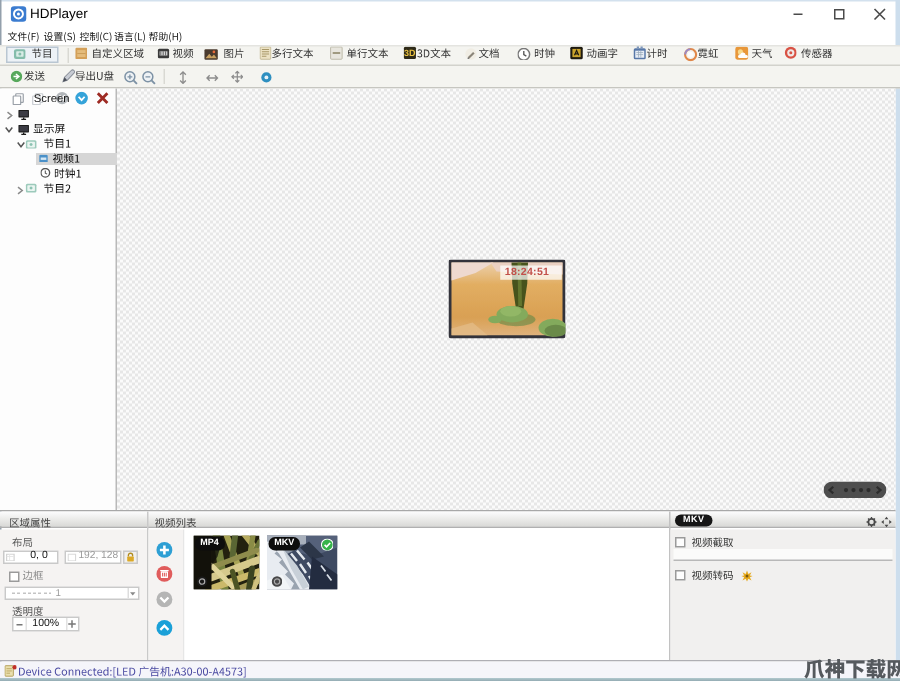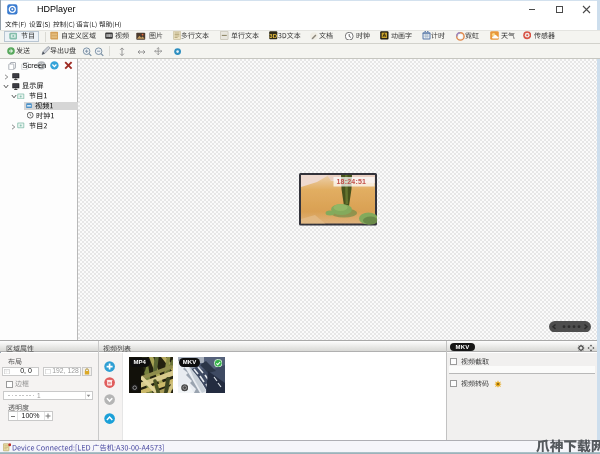--- a/index.html
+++ b/index.html
@@ -9,21 +9,21 @@
 
 <div class="a" style="left:0px;top:0px;width:600px;height:1px;background:#d3e1ee"></div>
 <div class="a" style="left:0px;top:0px;width:1px;height:454px;background:#93a0ac"></div>
 <div class="a" style="left:597px;top:0px;width:3px;height:454px;background:#cddeed"></div>
 <div class="a" style="left:0px;top:452px;width:600px;height:2px;background:linear-gradient(#b2c9cf,#93abb3)"></div>
 <svg class="a" style="left:7px;top:4px;" width="11" height="11" viewBox="0 0 11 11">
     <rect x="0.2" y="0.2" width="10.3" height="10.3" rx="2.2" fill="#3b7cd0"></rect>
     <circle cx="5.3" cy="5.3" r="3" fill="none" stroke="#fff" stroke-width="1.3"></circle>
     <circle cx="5.3" cy="5.3" r="1" fill="#fff"></circle>
   </svg>
-<div class="a" style="left:37px;top:4px;width:70px;height:11px;font-size:9px;color:#000;line-height:11px">HDPlayer</div>
+<div class="a" style="left:20px;top:4px;width:70px;height:11px;font-size:9px;color:#000;line-height:11px">HDPlayer</div>
 <div class="a" style="left:528.5px;top:9px;width:6.5px;height:1.3px;background:#4a4a4a"></div>
 <div class="a" style="left:555.5px;top:5.5px;width:7px;height:7px;border:1.1px solid #4a4a4a"></div>
 <svg class="a" style="left:582px;top:5px;" width="9" height="9" viewBox="0 0 9 9">
     <path d="M1 1 L8 8 M8 1 L1 8" stroke="#4a4a4a" stroke-width="1.1"></path>
   </svg>
 <svg style="position:absolute;left:5px;top:20.6px;overflow:visible" width="22" height="8" viewBox="0 0 22 8">
     <path fill="#1a1a1a" d="M2.8 0.4C3 0.7 3.2 1.1 3.3 1.4L3.8 1.2C3.7 1 3.5 0.5 3.3 0.2ZM0.3 1.4V1.9H1.4C1.7 2.9 2.3 3.8 3 4.5C2.2 5.1 1.3 5.5 0.2 5.9C0.3 6 0.5 6.2 0.5 6.3C1.6 6 2.6 5.5 3.3 4.8C4.1 5.5 5 6 6 6.3C6.1 6.2 6.3 5.9 6.4 5.8C5.3 5.6 4.4 5.1 3.7 4.5C4.4 3.8 4.9 3 5.3 1.9H6.3V1.4ZM3.3 4.1C2.7 3.5 2.2 2.8 1.9 1.9H4.7C4.4 2.8 3.9 3.5 3.3 4.1Z M8.7 3.6V4H10.6V6.3H11.1V4H12.9V3.6H11.1V2.1H12.6V1.6H11.1V0.3H10.6V1.6H9.7C9.8 1.3 9.9 1 9.9 0.7L9.5 0.6C9.3 1.5 9 2.3 8.6 2.9C8.8 2.9 9 3 9.1 3.1C9.2 2.8 9.4 2.5 9.5 2.1H10.6V3.6ZM8.4 0.3C8 1.3 7.4 2.3 6.8 2.9C6.9 3 7 3.3 7.1 3.4C7.3 3.2 7.5 2.9 7.7 2.6V6.3H8.2V1.9C8.4 1.4 8.7 0.9 8.8 0.4Z M14.8 7.1 15.1 6.9C14.6 6 14.3 4.9 14.3 3.8C14.3 2.6 14.6 1.5 15.1 0.6L14.8 0.4C14.2 1.4 13.8 2.5 13.8 3.8C13.8 5.1 14.2 6.1 14.8 7.1Z M16.1 5.8H16.7V3.6H18.6V3.1H16.7V1.5H18.9V1H16.1Z M19.7 7.1C20.3 6.1 20.7 5.1 20.7 3.8C20.7 2.5 20.3 1.4 19.7 0.4L19.4 0.6C19.9 1.5 20.2 2.6 20.2 3.8C20.2 4.9 19.9 6 19.4 6.9Z"></path>
   </svg>
 <svg style="position:absolute;left:28.7px;top:20.6px;overflow:visible" width="22" height="8" viewBox="0 0 22 8">
     <path fill="#1a1a1a" d="M0.8 0.7C1.2 1 1.6 1.4 1.8 1.7L2.1 1.4C1.9 1.1 1.5 0.7 1.1 0.4ZM0.3 2.3V2.8H1.2V5.2C1.2 5.5 1 5.7 0.9 5.8C1 5.9 1.1 6.1 1.2 6.2C1.3 6.1 1.4 5.9 2.6 5.1C2.5 5 2.5 4.8 2.4 4.7L1.7 5.2V2.3ZM3.2 0.5V1.2C3.2 1.7 3.1 2.3 2.2 2.7C2.3 2.7 2.5 2.9 2.5 3C3.5 2.6 3.7 1.9 3.7 1.2V1H4.9V2C4.9 2.5 5 2.7 5.4 2.7C5.5 2.7 5.8 2.7 5.9 2.7C6.1 2.7 6.2 2.7 6.3 2.7C6.3 2.6 6.2 2.4 6.2 2.3C6.2 2.3 6 2.3 5.9 2.3C5.8 2.3 5.5 2.3 5.5 2.3C5.4 2.3 5.3 2.2 5.3 2V0.5ZM5.3 3.6C5.1 4.2 4.7 4.6 4.3 5C3.8 4.6 3.5 4.2 3.3 3.6ZM2.5 3.2V3.6H2.9L2.8 3.7C3 4.3 3.4 4.8 3.9 5.2C3.4 5.6 2.8 5.8 2.3 5.9C2.3 6 2.4 6.2 2.5 6.3C3.1 6.2 3.7 5.9 4.3 5.6C4.8 5.9 5.4 6.2 6.1 6.4C6.1 6.2 6.3 6 6.4 5.9C5.7 5.8 5.2 5.6 4.7 5.2C5.2 4.8 5.7 4.1 5.9 3.3L5.6 3.2L5.6 3.2Z M10.9 0.9H12V1.5H10.9ZM9.4 0.9H10.4V1.5H9.4ZM7.8 0.9H8.9V1.5H7.8ZM7.9 3V5.8H7V6.1H12.8V5.8H11.9V3H9.9L10 2.6H12.7V2.2H10L10.1 1.8H12.5V0.5H7.4V1.8H9.6L9.5 2.2H7V2.6H9.5L9.4 3ZM8.3 5.8V5.4H11.4V5.8ZM8.3 4H11.4V4.4H8.3ZM8.3 3.7V3.3H11.4V3.7ZM8.3 4.7H11.4V5.1H8.3Z M14.8 7.1 15.1 6.9C14.6 6 14.3 4.9 14.3 3.8C14.3 2.6 14.6 1.5 15.1 0.6L14.8 0.4C14.2 1.4 13.8 2.5 13.8 3.8C13.8 5.1 14.2 6.1 14.8 7.1Z M17.4 5.9C18.4 5.9 19.1 5.3 19.1 4.5C19.1 3.8 18.6 3.5 18.1 3.2L17.4 2.9C17 2.8 16.6 2.6 16.6 2.1C16.6 1.7 16.9 1.4 17.5 1.4C17.9 1.4 18.3 1.6 18.6 1.9L18.9 1.5C18.6 1.1 18.1 0.9 17.5 0.9C16.6 0.9 16 1.4 16 2.2C16 2.9 16.5 3.2 17 3.4L17.6 3.7C18.1 3.9 18.5 4.1 18.5 4.6C18.5 5 18.1 5.4 17.4 5.4C16.9 5.4 16.5 5.1 16.1 4.8L15.7 5.2C16.2 5.6 16.8 5.9 17.4 5.9Z M20 7.1C20.6 6.1 21 5.1 21 3.8C21 2.5 20.6 1.4 20 0.4L19.6 0.6C20.2 1.5 20.5 2.6 20.5 3.8C20.5 4.9 20.2 6 19.6 6.9Z"></path>

